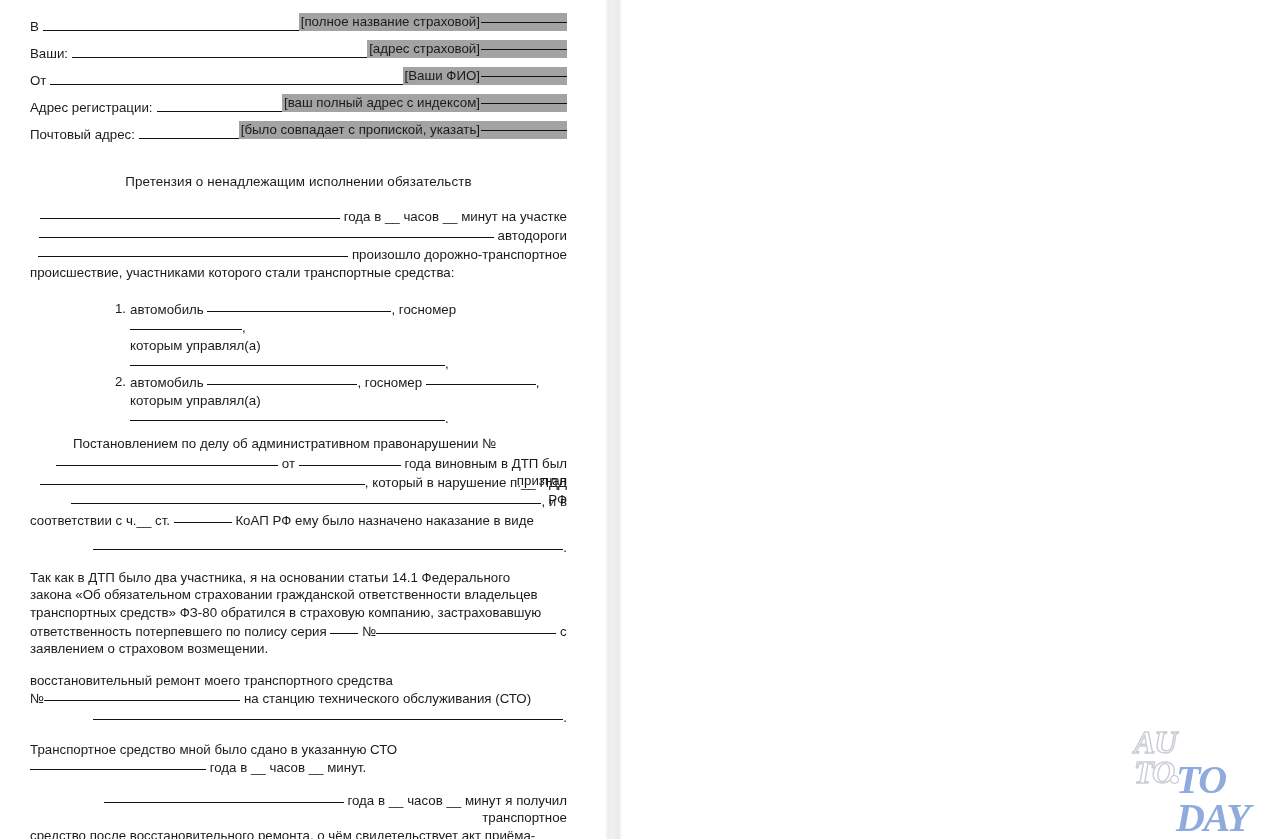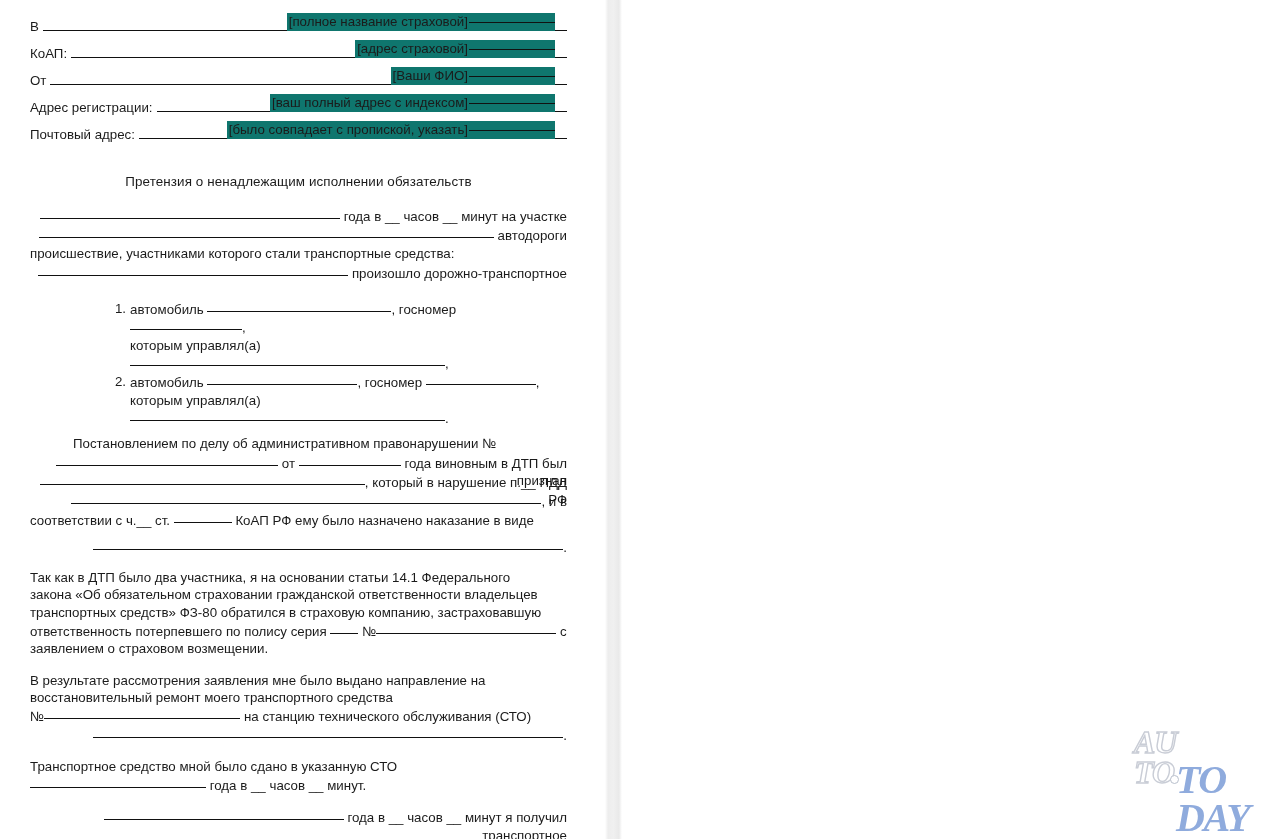--- a/index.html
+++ b/index.html
@@ -64,23 +64,23 @@
     flex: 1 1 auto;
     min-width: 0;
     border-bottom: 1px solid #111;
     position: relative;
     height: 17px;
     text-align: right;
     overflow: visible;
   }
   .hdr-fill .ghost {
     position: absolute;
-    right: 12px; bottom: -1px;
+    right: 0; bottom: -1px;
     white-space: nowrap;
-    background: #0f766e;
+    background: #a3a3a3;
     padding-left: 2px;
   }
   .hdr-fill .ghost .tail {
     display: inline-block;
     width: 86px;
     border-bottom: 1px solid #111;
     vertical-align: 3px;
     margin-left: 1px;
   }
 
@@ -186,21 +186,21 @@
       <div style="margin-top:14px;">
 
         <div class="hdr-row">
           <span class="hdr-label">В</span>
           <span class="hdr-fill">
             <span class="ghost"><span>[полное название страховой]</span><span class="tail"></span></span>
           </span>
         </div>
 
         <div class="hdr-row">
-          <span class="hdr-label">КоАП:</span>
+          <span class="hdr-label">Ваши:</span>
           <span class="hdr-fill">
             <span class="ghost"><span>[адрес страховой]</span><span class="tail"></span></span>
           </span>
         </div>
 
         <div class="hdr-row">
           <span class="hdr-label">От</span>
           <span class="hdr-fill">
             <span class="ghost"><span>[Ваши ФИО]</span><span class="tail"></span></span>
           </span>
@@ -226,25 +226,25 @@
 
       <div class="para tight">
         <p class="line-row" style="text-align:right;">
           <span class="fill f-3xl"></span>
           <span>года в __ часов __ минут на участке</span>
         </p>
         <p class="line-row" style="text-align:right;">
           <span class="fill f-6xl" style="width:455px;"></span>
           <span>автодороги</span>
         </p>
-        <p class="line-row">происшествие, участниками которого стали транспортные средства:</p>
         <p class="line-row" style="text-align:right;">
           <span class="fill" style="width:310px;"></span>
           <span>произошло дорожно-транспортное</span>
         </p>
+        <p class="line-row">происшествие, участниками которого стали транспортные средства:</p>
       </div>
 
       <ol class="doc-list indent-cars" style="margin-top:17px;">
         <li>
           <span>автомобиль</span>
           <span class="fill" style="width:184px;"></span><span>, госномер</span>
           <span class="fill" style="width:112px;"></span>,
           <span class="sub-line">
             <span>которым управлял(а)</span>
             <span class="fill" style="width:315px;"></span>,
@@ -292,21 +292,20 @@
         <p>
           <span>ответственность потерпевшего по полису серия</span>
           <span class="fill" style="width:28px;"></span>
           <span>№</span><span class="fill" style="width:180px;"></span>
           <span>с</span>
         </p>
         <p>заявлением о страховом возмещении.</p>
       </div>
 
       <div class="para">
-        <p>В результате рассмотрения заявления мне было выдано направление на</p>
         <p>восстановительный ремонт моего транспортного средства</p>
         <p>
           <span>№</span><span class="fill" style="width:196px;"></span>
           <span>на станцию технического обслуживания (СТО)</span>
         </p>
         <p style="text-align:right;">
           <span class="fill" style="width:470px;"></span>.
         </p>
       </div>
 

